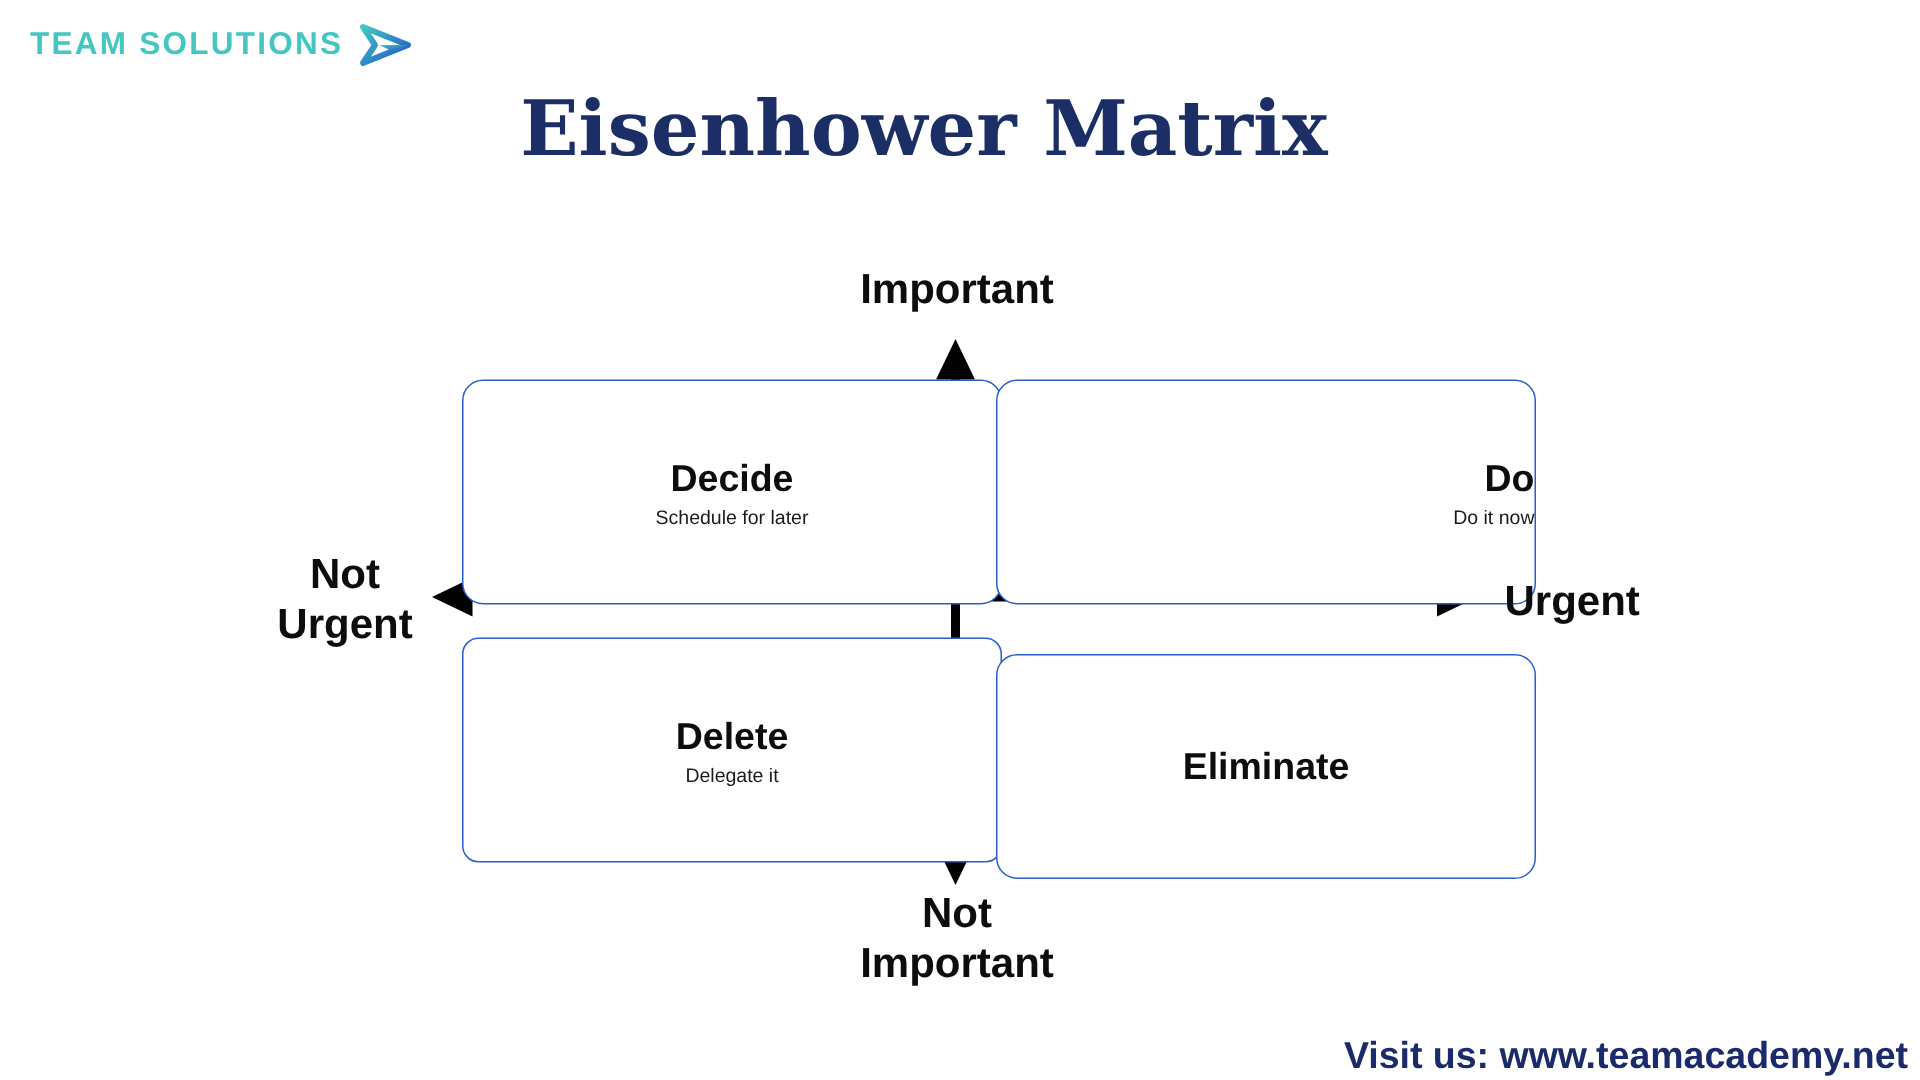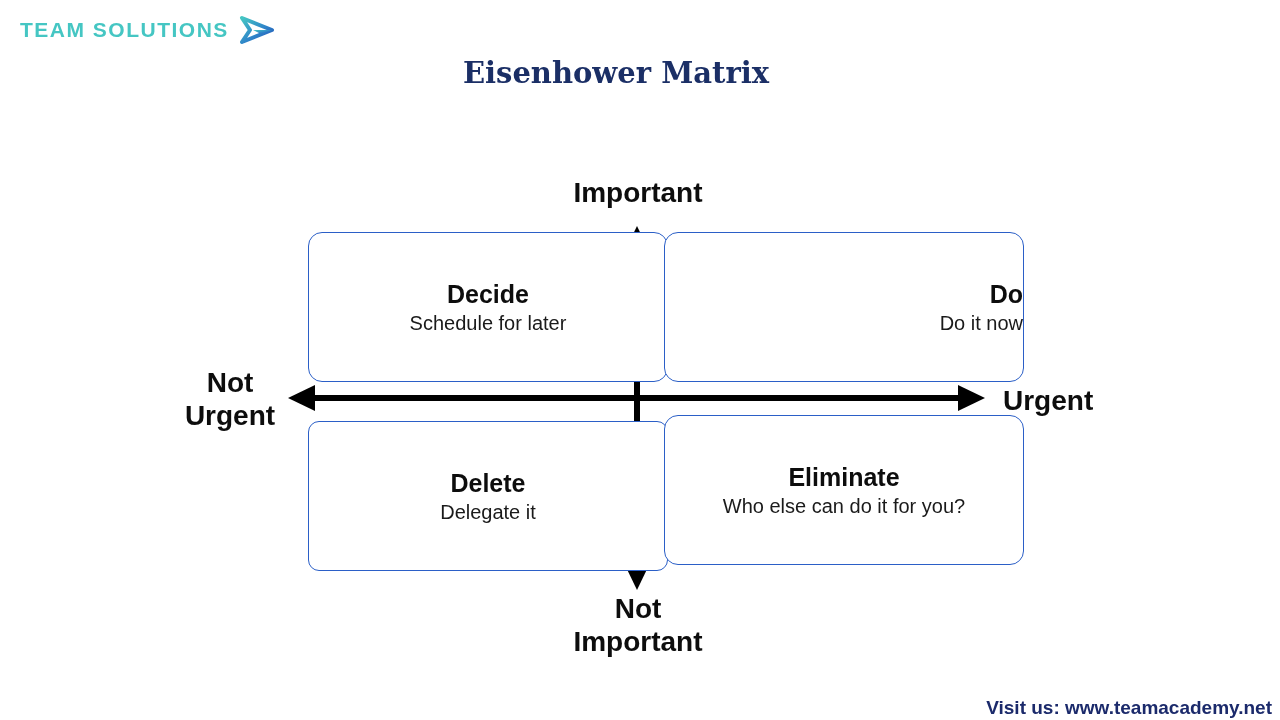--- a/index.html
+++ b/index.html
@@ -32,21 +32,21 @@
 
   
   .slide-title {
     position: absolute;
     top: 56px;
     left: 0;
     width: 1232px;
     text-align: center;
     font-family: "DejaVu Serif", serif;
     font-weight: 700;
-    font-size: 29px;
+    font-size: 51px;
     color: #1b2f66;
   }
 
   
   .axes-svg {
     position: absolute;
     left: 0; top: 0;
     width: 1280px; height: 720px;
     pointer-events: none;
   }
@@ -57,32 +57,33 @@
     width: 360px;
     height: 150px;
     background: #ffffff;
     border: 1.5px solid #2b5fc7;
     border-radius: 14px;
     display: flex;
     flex-direction: column;
     align-items: center;
     justify-content: center;
     gap: 3px;
+    margin-top: 21px;
   }
   .quad-tl { left: 308px; top: 232px; }
   .quad-tr { left: 664px; top: 232px; align-items: flex-end; }
-  .quad-bl { left: 308px; top: 421px; border-radius: 11px; }
+  .quad-bl { left: 308px; top: 404px; border-radius: 11px; }
   .quad-br { left: 664px; top: 415px; }
   .quad-title {
     font-size: 25px;
     font-weight: 700;
     color: #0d0d0d;
   }
   .quad-sub {
-    font-size: 20px;
+    font-size: 13px;
     color: #1a1a1a;
   }
 
   
   .axis-label {
     position: absolute;
     font-weight: 700;
     font-size: 28px;
     color: #0d0d0d;
     text-align: center;
@@ -92,21 +93,21 @@
   .label-bottom { left: 538px; top: 592px; width: 200px; }
   .label-left { left: 155px; top: 366px; width: 150px; }
   .label-right { left: 1003px; top: 384px; width: 150px; text-align: left; }
   .axis-line2 { display: block; }
 
   
   .footer {
     position: absolute;
     right: 8px;
     bottom: 1px;
-    font-size: 19px;
+    font-size: 25px;
     font-weight: 700;
     color: #1b2a6b;
   }
 </style>
 </head>
 <body>
 
 <div class="logo">
   <span class="logo-text">TEAM SOLUTIONS</span>
   <svg class="logo-icon" viewBox="0 0 38 30" aria-hidden="true">
@@ -142,21 +143,20 @@
 <div class="quad quad-tr">
   <div class="quad-title">Do</div>
   <div class="quad-sub">Do it now</div>
 </div>
 <div class="quad quad-bl">
   <div class="quad-title">Delete</div>
   <div class="quad-sub">Delegate it</div>
 </div>
 <div class="quad quad-br">
   <div class="quad-title">Eliminate</div>
-  <div class="quad-sub">Who else can do it for you?</div>
 </div>
 
 <div class="axis-label label-top">Important</div>
 <div class="axis-label label-bottom">
   <span class="axis-line2">Not</span>
   <span class="axis-line2">Important</span>
 </div>
 <div class="axis-label label-left">
   <span class="axis-line2">Not</span>
   <span class="axis-line2">Urgent</span>

